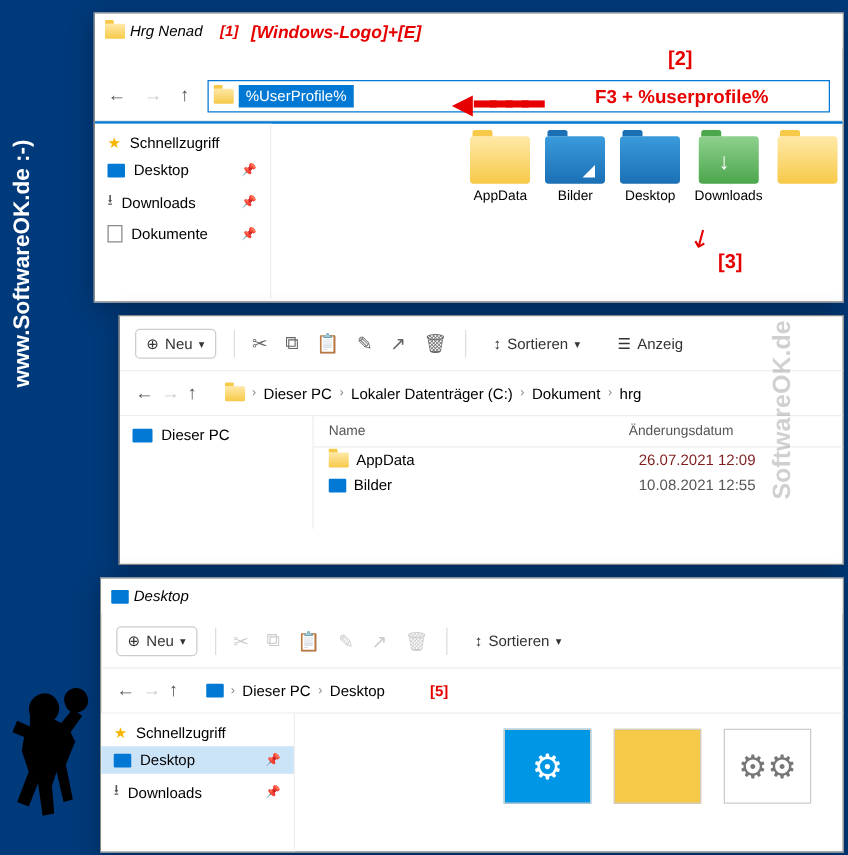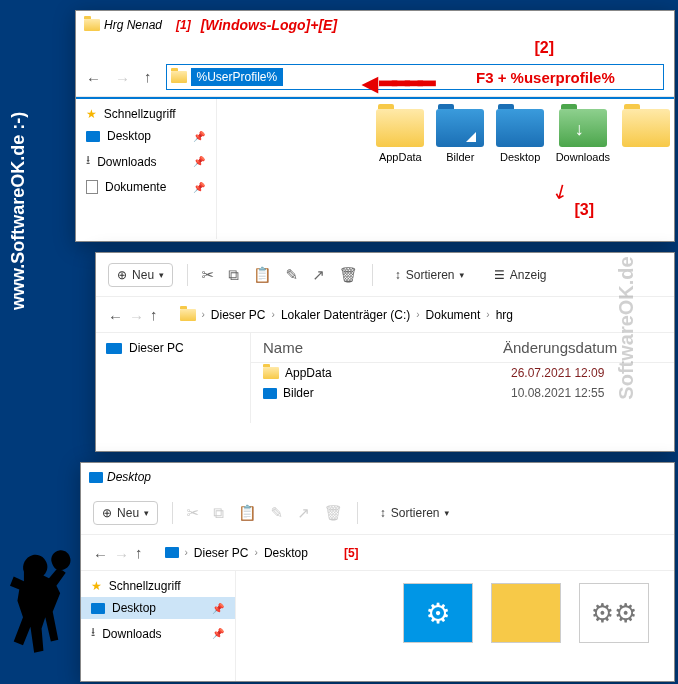--- a/index.html
+++ b/index.html
@@ -172,21 +172,21 @@
     <span class="bc-item">hrg</span>
   </div>
   <div style="display:flex; height:90px;">
     <div class="sidebar" style="height:90px;">
       <div class="side-item">
           <span class="pc-ico"></span>
           <span>Dieser PC</span>
         </div>
     </div>
     <div style="flex:1;">
-      <div style="display:flex; font-size:15px; color:#555; padding:6px 12px; border-bottom:1px solid #eee;">
+      <div style="display:flex; font-size:11px; color:#555; padding:6px 12px; border-bottom:1px solid #eee;">
         <div class="col-name">Name</div>
         <div>Änderungsdatum</div>
       </div>
       <div style="display:flex; align-items:center; font-size:12px; padding:3px 12px; gap:8px;">
         <div style="width:240px; display:flex; align-items:center; gap:6px;">
             <span class="folder-ico"></span>
             <span>AppData</span>
           </div>
         <div style="color:#7f1d1d;">26.07.2021 12:09</div>
       </div>

